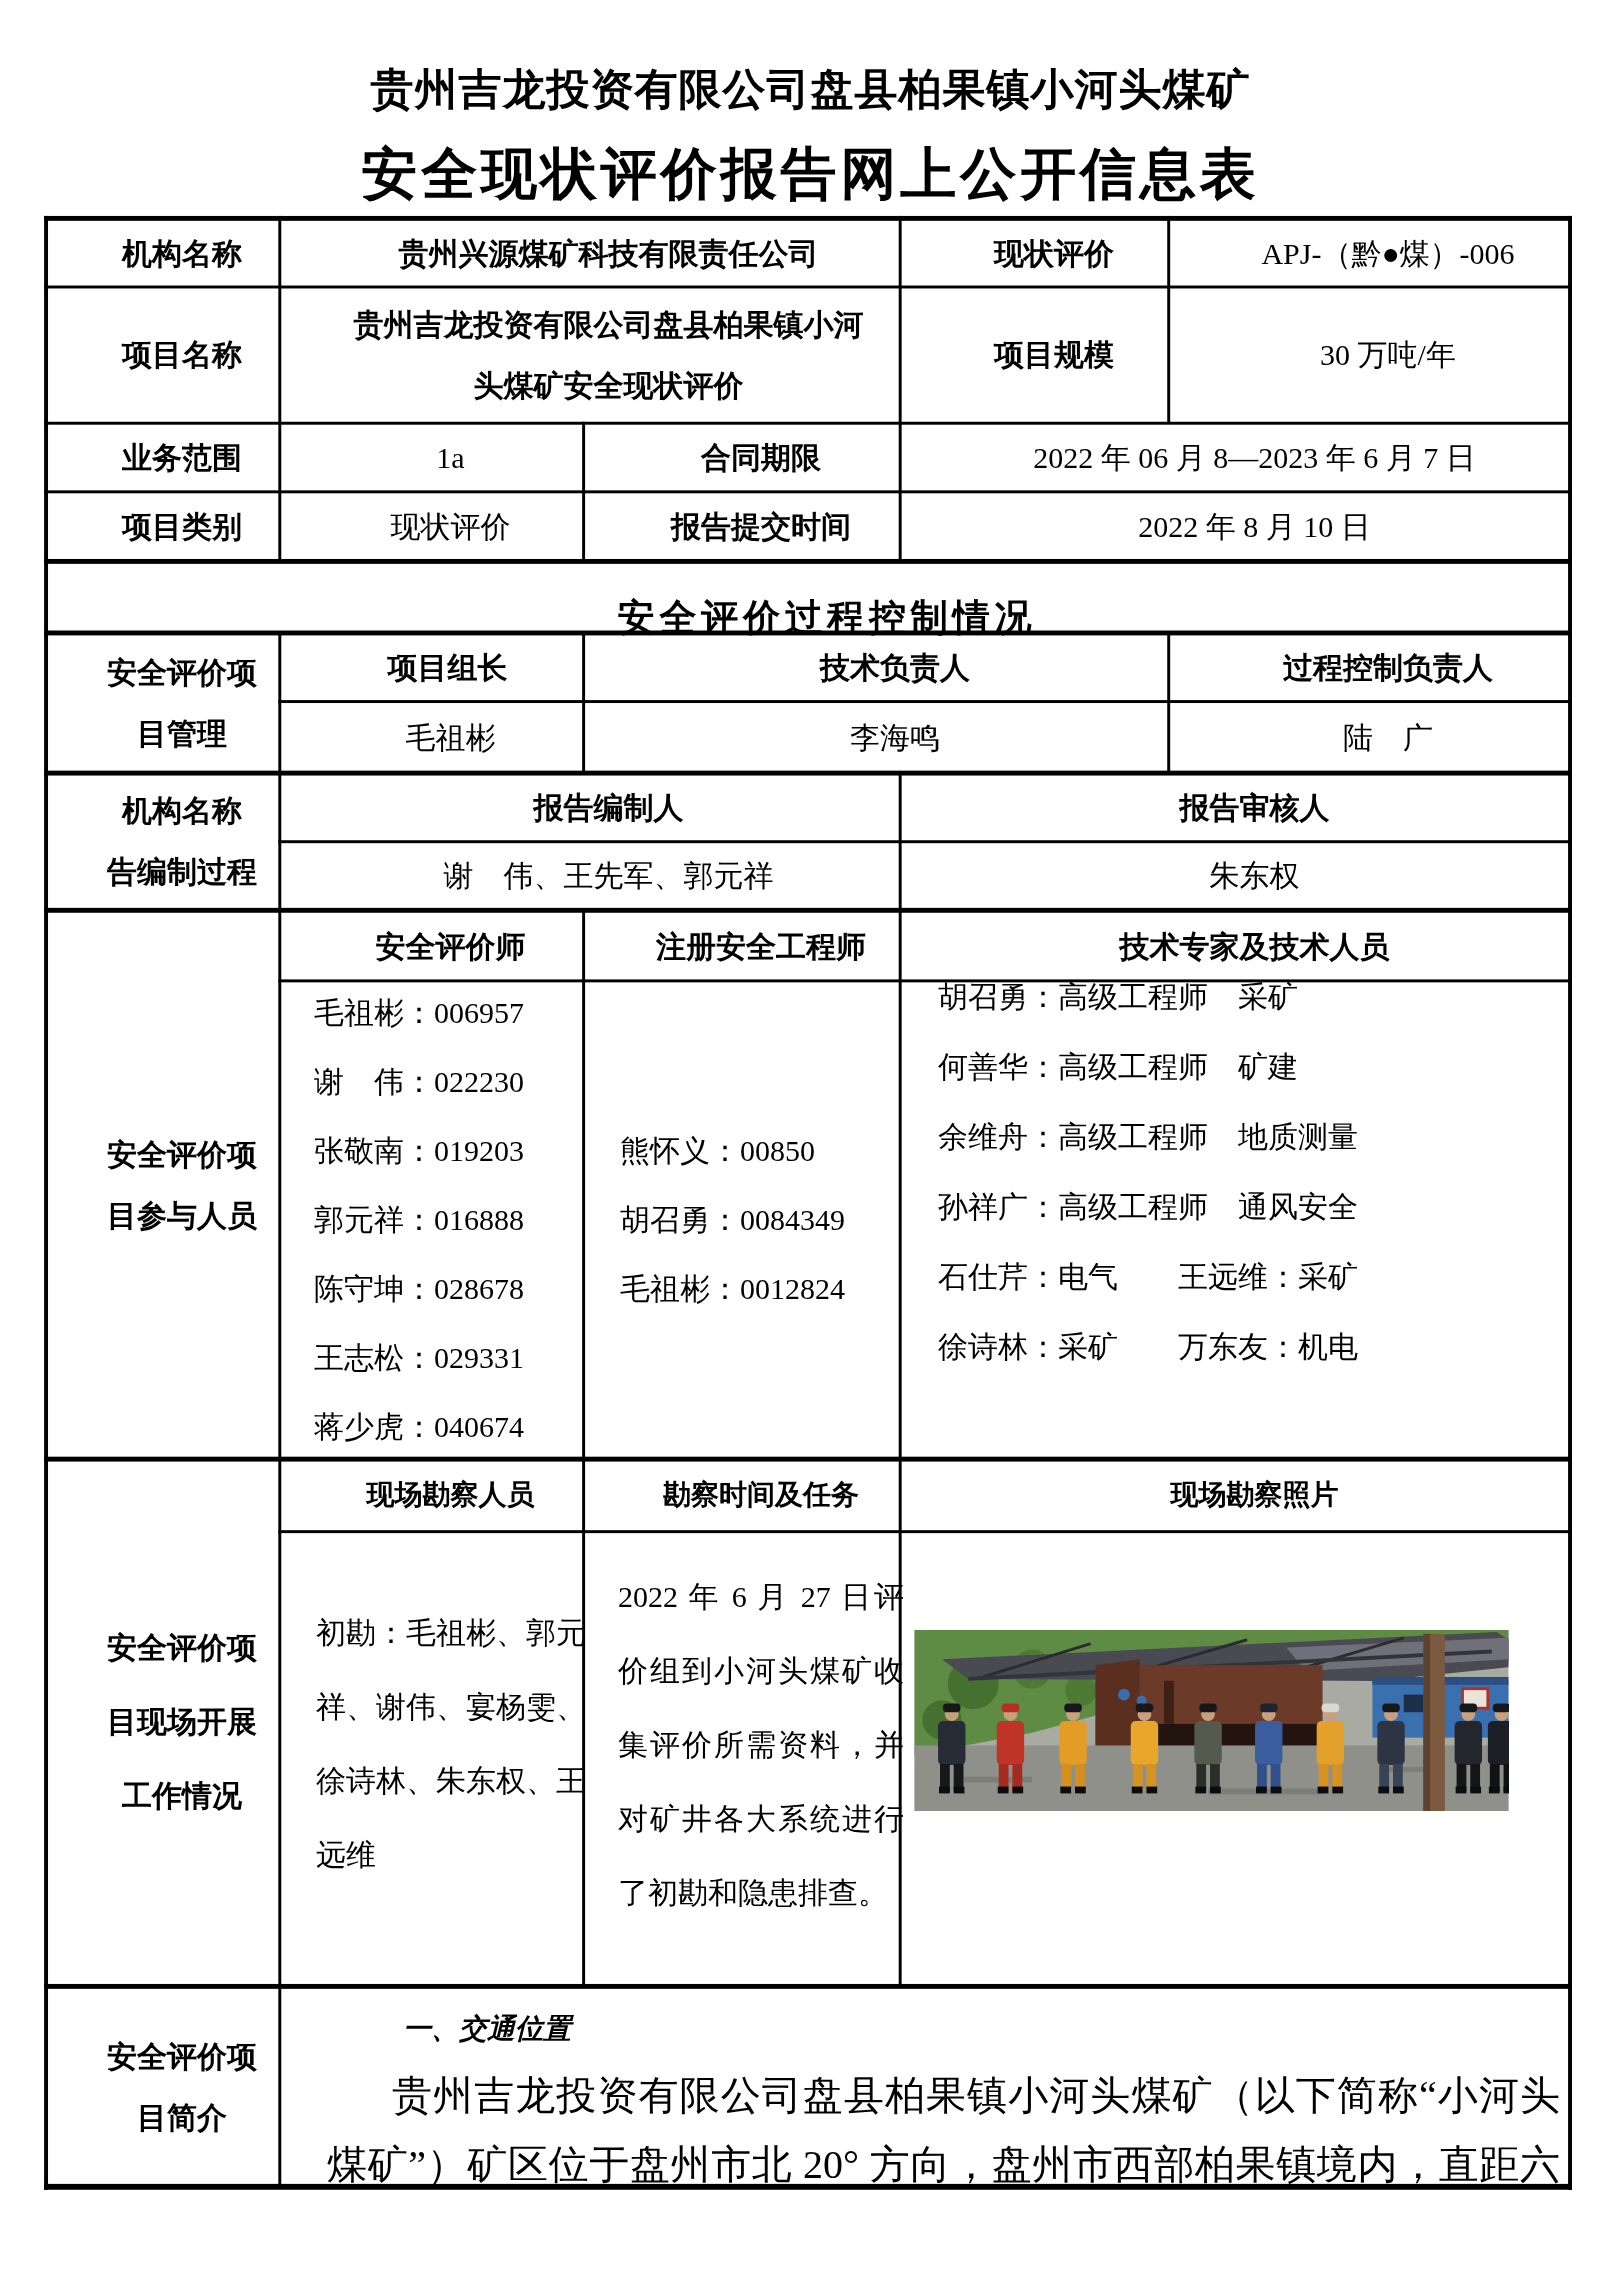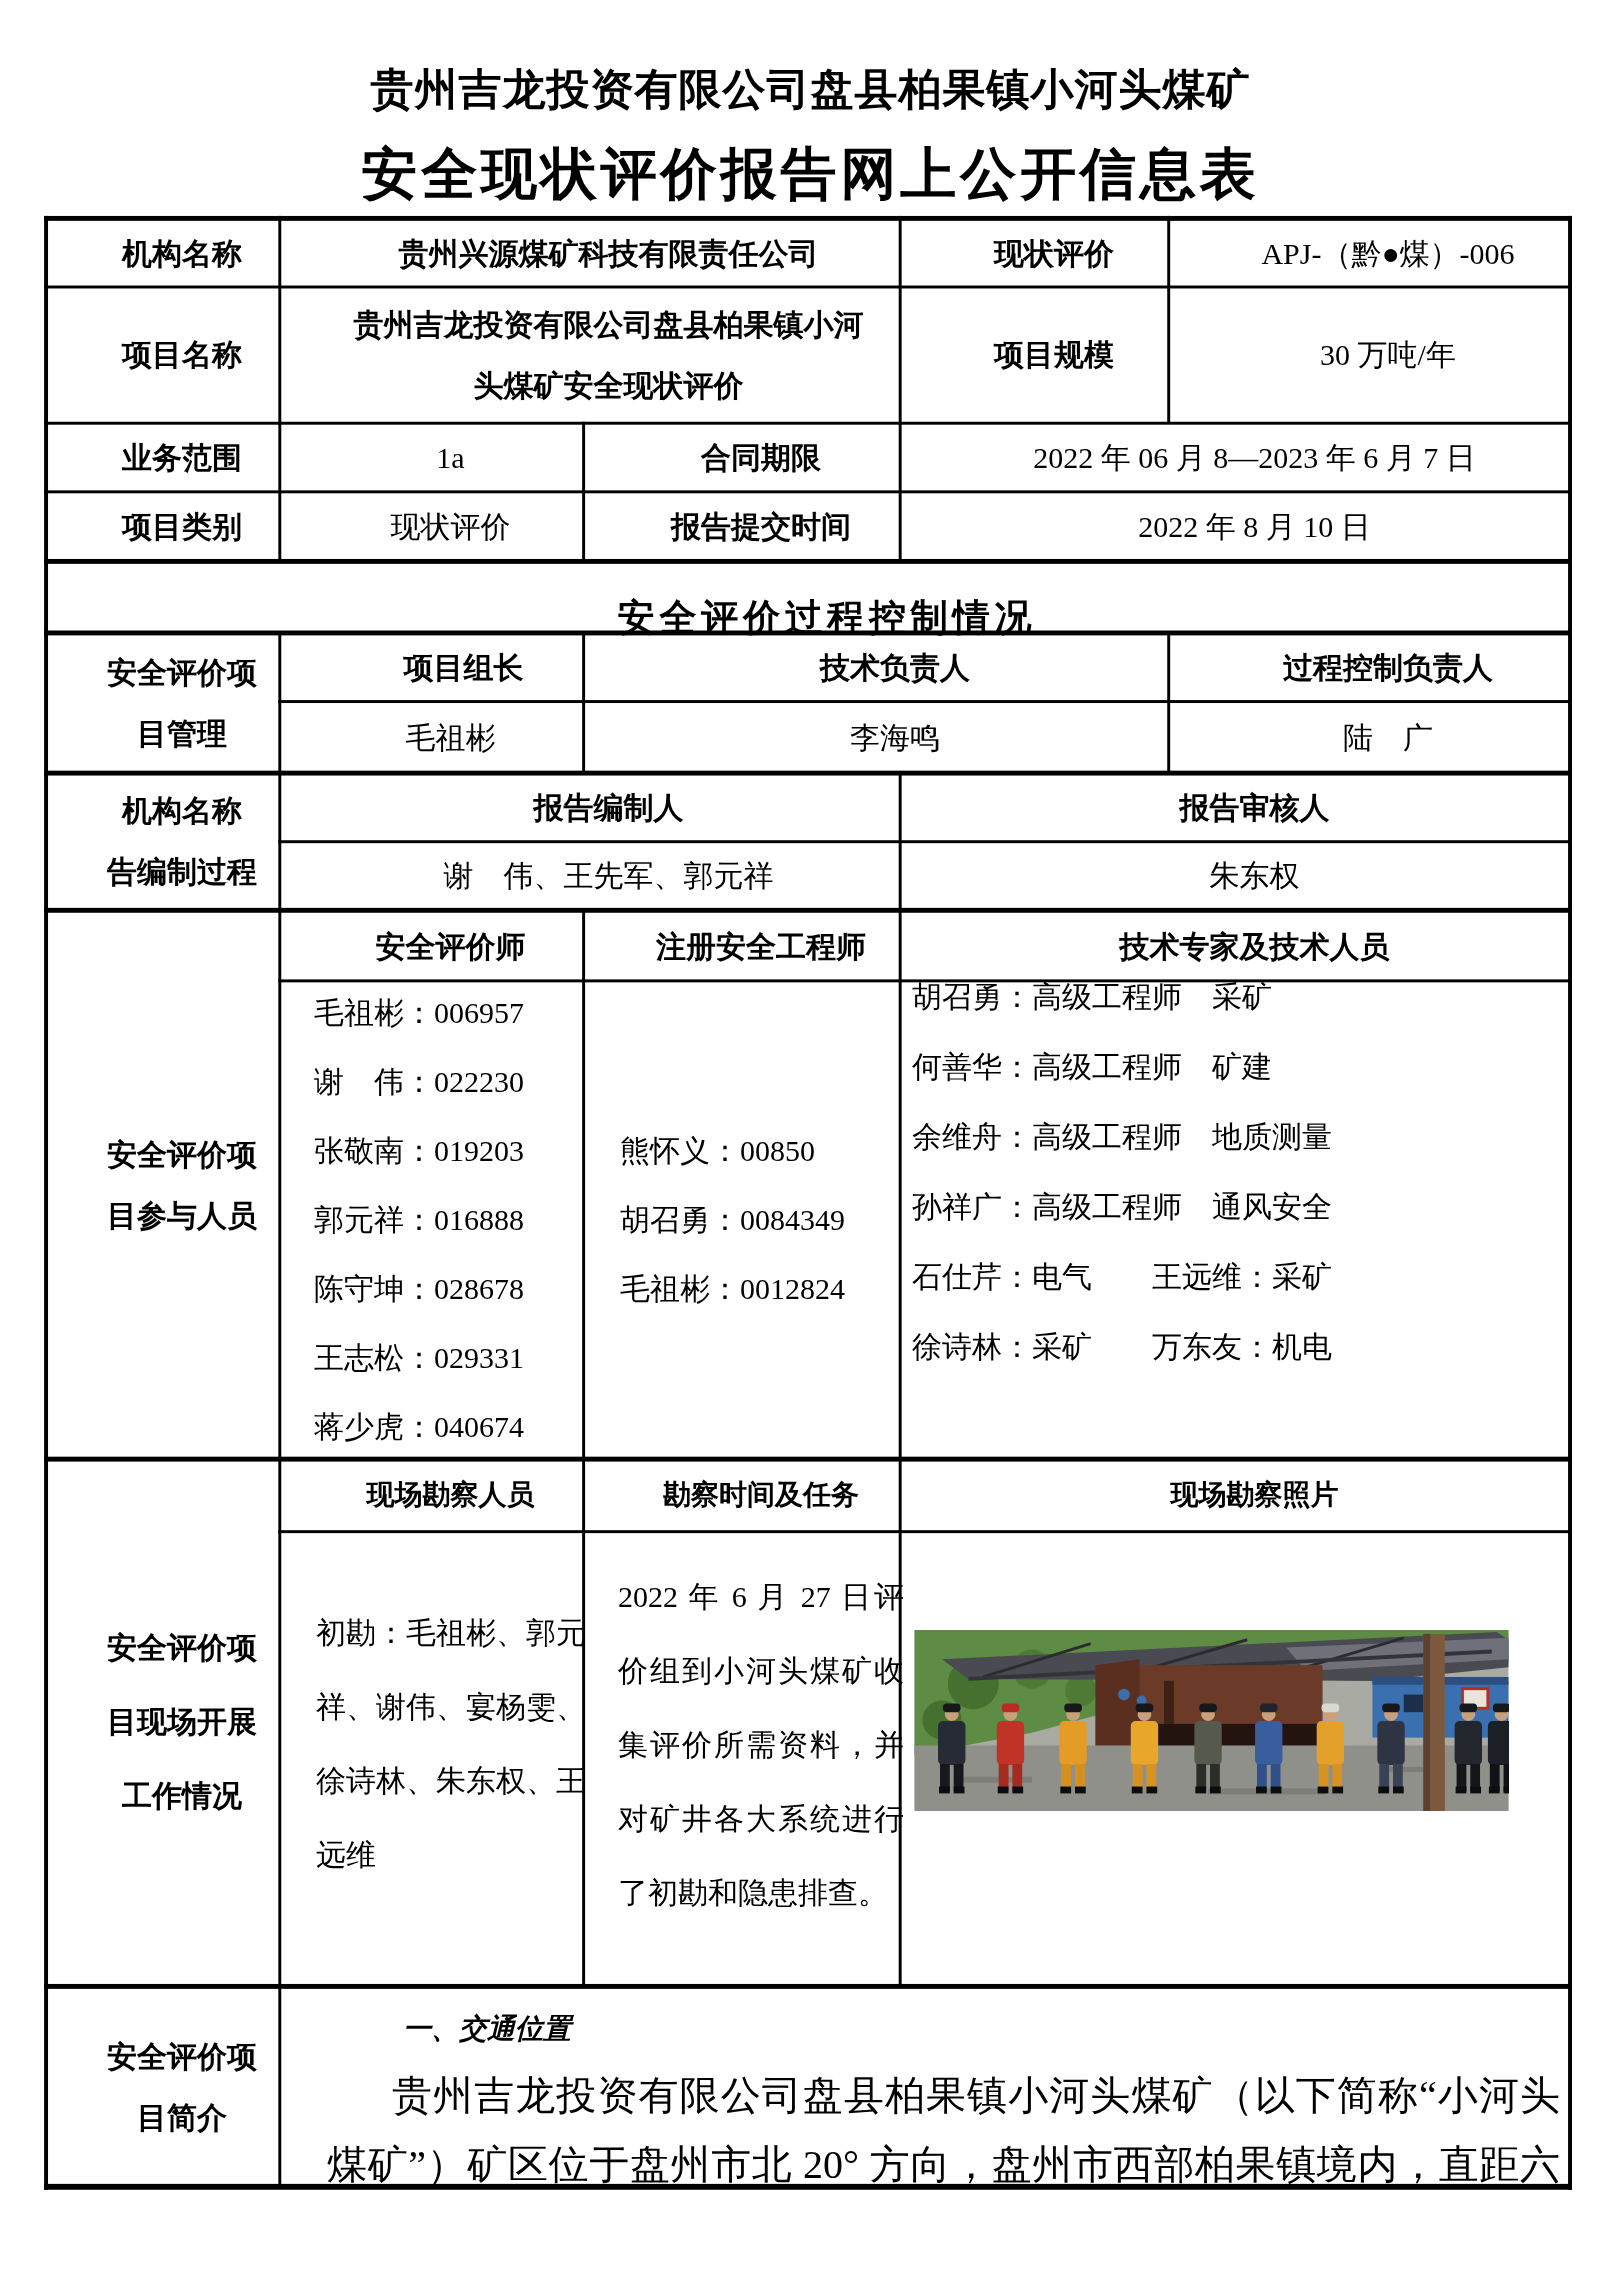--- a/index.html
+++ b/index.html
@@ -86,21 +86,21 @@
 
   <div class="cell bold" style="left:48px;top:493px;width:230px;height:66px">项目类别</div>
   <div class="cell" style="left:281px;top:493px;width:301px;height:66px">现状评价</div>
   <div class="cell bold" style="left:585px;top:493px;width:314px;height:66px">报告提交时间</div>
   <div class="cell" style="left:902px;top:493px;width:667px;height:66px">2022 年 8 月 10 日</div>
 
   <div class="cell bold sec" style="left:48px;top:564px;width:1520px;height:67px">安全评价过程控制情况</div>
 
   <div class="cell bold lh62" style="left:48px;top:635px;width:230px;height:135px">安全评价项
 目管理</div>
-  <div class="cell bold" style="left:294px;top:635px;width:301px;height:65px">项目组长</div>
+  <div class="cell bold" style="left:278px;top:635px;width:301px;height:65px">项目组长</div>
   <div class="cell bold" style="left:585px;top:635px;width:582px;height:65px">技术负责人</div>
   <div class="cell bold" style="left:1170px;top:635px;width:398px;height:65px">过程控制负责人</div>
   <div class="cell" style="left:281px;top:703px;width:301px;height:68px">毛祖彬</div>
   <div class="cell" style="left:585px;top:703px;width:582px;height:68px">李海鸣</div>
   <div class="cell" style="left:1170px;top:703px;width:398px;height:68px">陆　广</div>
 
   <div class="cell bold lh62" style="left:48px;top:775px;width:230px;height:132px">机构名称
 告编制过程</div>
   <div class="cell bold" style="left:281px;top:775px;width:617px;height:65px">报告编制人</div>
   <div class="cell bold" style="left:902px;top:775px;width:667px;height:65px">报告审核人</div>
@@ -115,21 +115,21 @@
   <div class="cell list" style="left:295px;top:982px;width:287px;height:474px">毛祖彬：006957
 谢　伟：022230
 张敬南：019203
 郭元祥：016888
 陈守坤：028678
 王志松：029331
 蒋少虎：040674</div>
   <div class="cell list" style="left:601px;top:982px;width:298px;height:474px">熊怀义：00850
 胡召勇：0084349
 毛祖彬：0012824</div>
-  <div class="cell list lh71" style="left:893px;top:982px;width:647px;height:380px">胡召勇：高级工程师　采矿
+  <div class="cell list lh71" style="left:919px;top:982px;width:647px;height:380px">胡召勇：高级工程师　采矿
 何善华：高级工程师　矿建
 余维舟：高级工程师　地质测量
 孙祥广：高级工程师　通风安全
 石仕芹：电气　　王远维：采矿
 徐诗林：采矿　　万东友：机电</div>
 
   <div class="cell bold" style="left:48px;top:1461px;width:230px;height:522px;line-height:74px">安全评价项
 目现场开展
 工作情况</div>
   <div class="cell bold small" style="left:281px;top:1461px;width:301px;height:69px">现场勘察人员</div>

